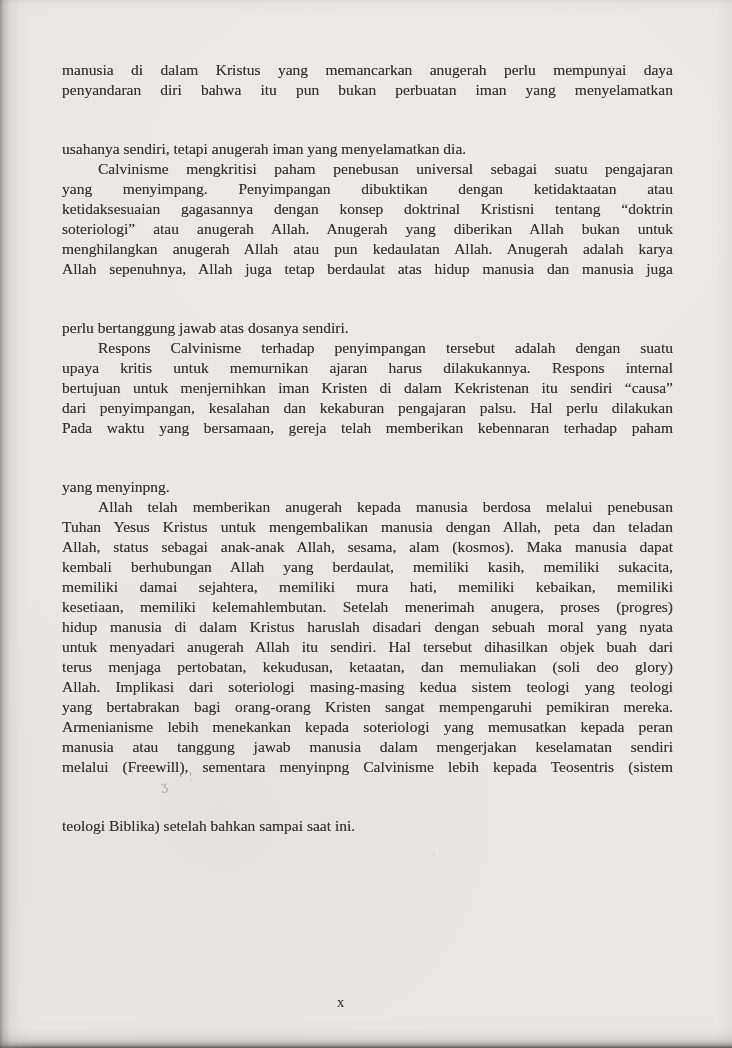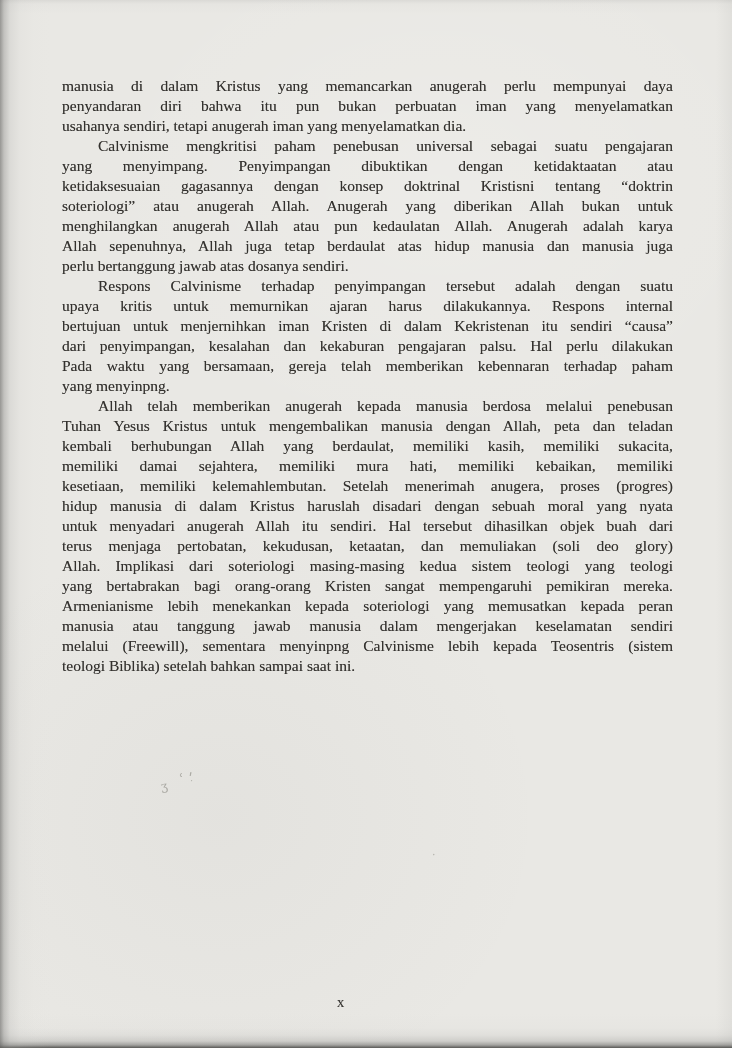--- a/index.html
+++ b/index.html
@@ -41,35 +41,36 @@
         rgba(160,160,158,0.12) 0px,
         rgba(0,0,0,0) 16px),
       
       radial-gradient(ellipse 500px 380px at 60% 18%, rgba(255,255,255,0.16), rgba(0,0,0,0) 70%),
       radial-gradient(ellipse 460px 420px at 30% 78%, rgba(120,120,118,0.05), rgba(0,0,0,0) 70%),
       #e9e8e4;
   }
   .text-block {
     position: absolute;
     left: 62px;
-    top: 76px;
+    top: 60px;
     width: 611px;
     font-family: "Liberation Serif", "DejaVu Serif", serif;
     font-size: 15.5px;
     line-height: 20px;
     color: #33312e;
     text-shadow: 0 0 0.5px rgba(70,68,64,0.55);
   }
   .line {
     text-align: justify;
     text-align-last: justify;
     white-space: normal;
   }
   .line.last {
     text-align-last: left;
+    margin-top: 39px;
   }
   .line.indent {
     text-indent: 36px;
   }
   .it { }
   .page-number {
     position: absolute;
     top: 994px;
     left: 0;
     width: 681px;
@@ -102,20 +103,21 @@
       <div class="line"><span>Allah sepenuhnya, Allah juga tetap berdaulat atas hidup manusia dan manusia juga</span></div>
       <div class="line last"><span>perlu bertanggung jawab atas dosanya sendiri.</span></div>
       <div class="line indent"><span>Respons Calvinisme terhadap penyimpangan tersebut adalah dengan suatu</span></div>
       <div class="line"><span>upaya kritis untuk memurnikan ajaran harus dilakukannya. Respons internal</span></div>
       <div class="line"><span>bertujuan untuk menjernihkan iman Kristen di dalam Kekristenan itu sendiri </span><span class="it">“causa”</span></div>
       <div class="line"><span>dari penyimpangan, kesalahan dan kekaburan pengajaran palsu. Hal perlu dilakukan</span></div>
       <div class="line"><span>Pada waktu yang bersamaan, gereja telah memberikan kebennaran terhadap paham</span></div>
       <div class="line last"><span>yang menyinpng.</span></div>
       <div class="line indent"><span>Allah telah memberikan anugerah kepada manusia berdosa melalui penebusan</span></div>
       <div class="line"><span>Tuhan Yesus Kristus untuk mengembalikan manusia dengan Allah, peta dan teladan</span></div>
+      <div class="line"><span>Allah, status sebagai anak-anak Allah, sesama, alam (kosmos). Maka manusia dapat</span></div>
       <div class="line"><span>kembali berhubungan Allah yang berdaulat, memiliki kasih, memiliki sukacita,</span></div>
       <div class="line"><span>memiliki damai sejahtera, memiliki mura hati, memiliki kebaikan, memiliki</span></div>
       <div class="line"><span>kesetiaan, memiliki kelemahlembutan. Setelah menerimah anugera, proses </span><span class="it">(progres)</span></div>
       <div class="line"><span>hidup manusia di dalam Kristus haruslah disadari dengan sebuah moral yang nyata</span></div>
       <div class="line"><span>untuk menyadari anugerah Allah itu sendiri. Hal tersebut dihasilkan objek buah dari</span></div>
       <div class="line"><span>terus menjaga pertobatan, kekudusan, ketaatan, dan memuliakan </span><span class="it">(soli deo glory)</span></div>
       <div class="line"><span>Allah. Implikasi dari soteriologi masing-masing kedua sistem teologi yang teologi</span></div>
       <div class="line"><span>yang bertabrakan bagi orang-orang Kristen sangat mempengaruhi pemikiran mereka.</span></div>
       <div class="line"><span>Armenianisme lebih menekankan kepada soteriologi yang memusatkan kepada peran</span></div>
       <div class="line"><span>manusia atau tanggung jawab manusia dalam mengerjakan keselamatan sendiri</span></div>

